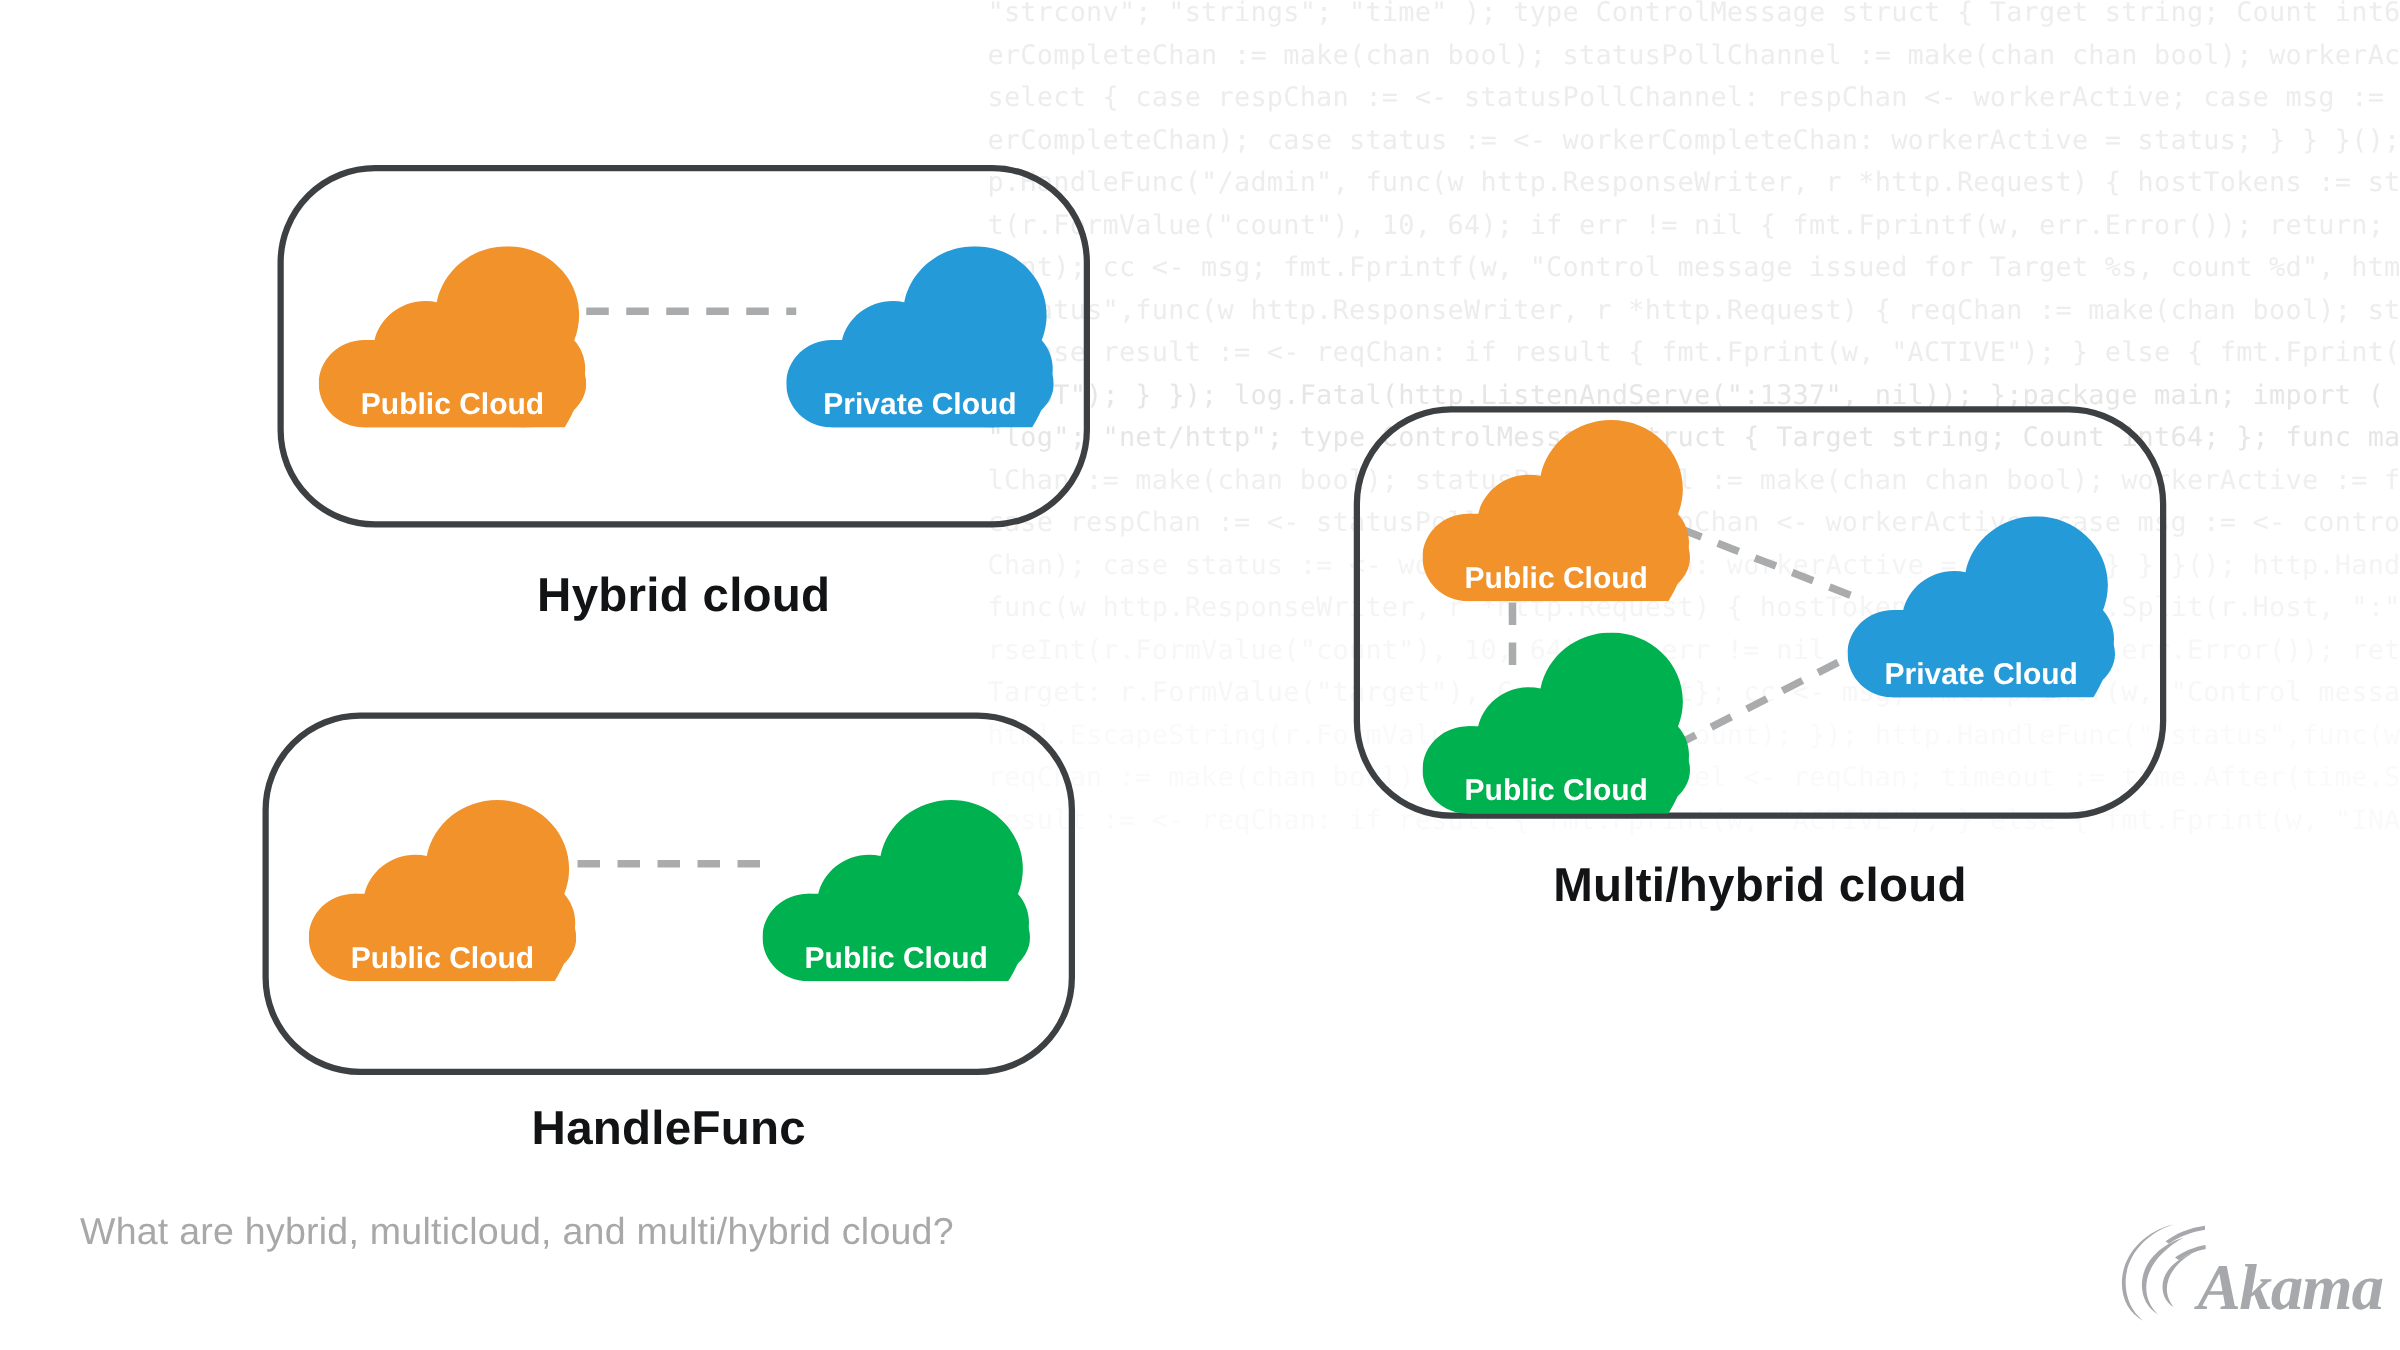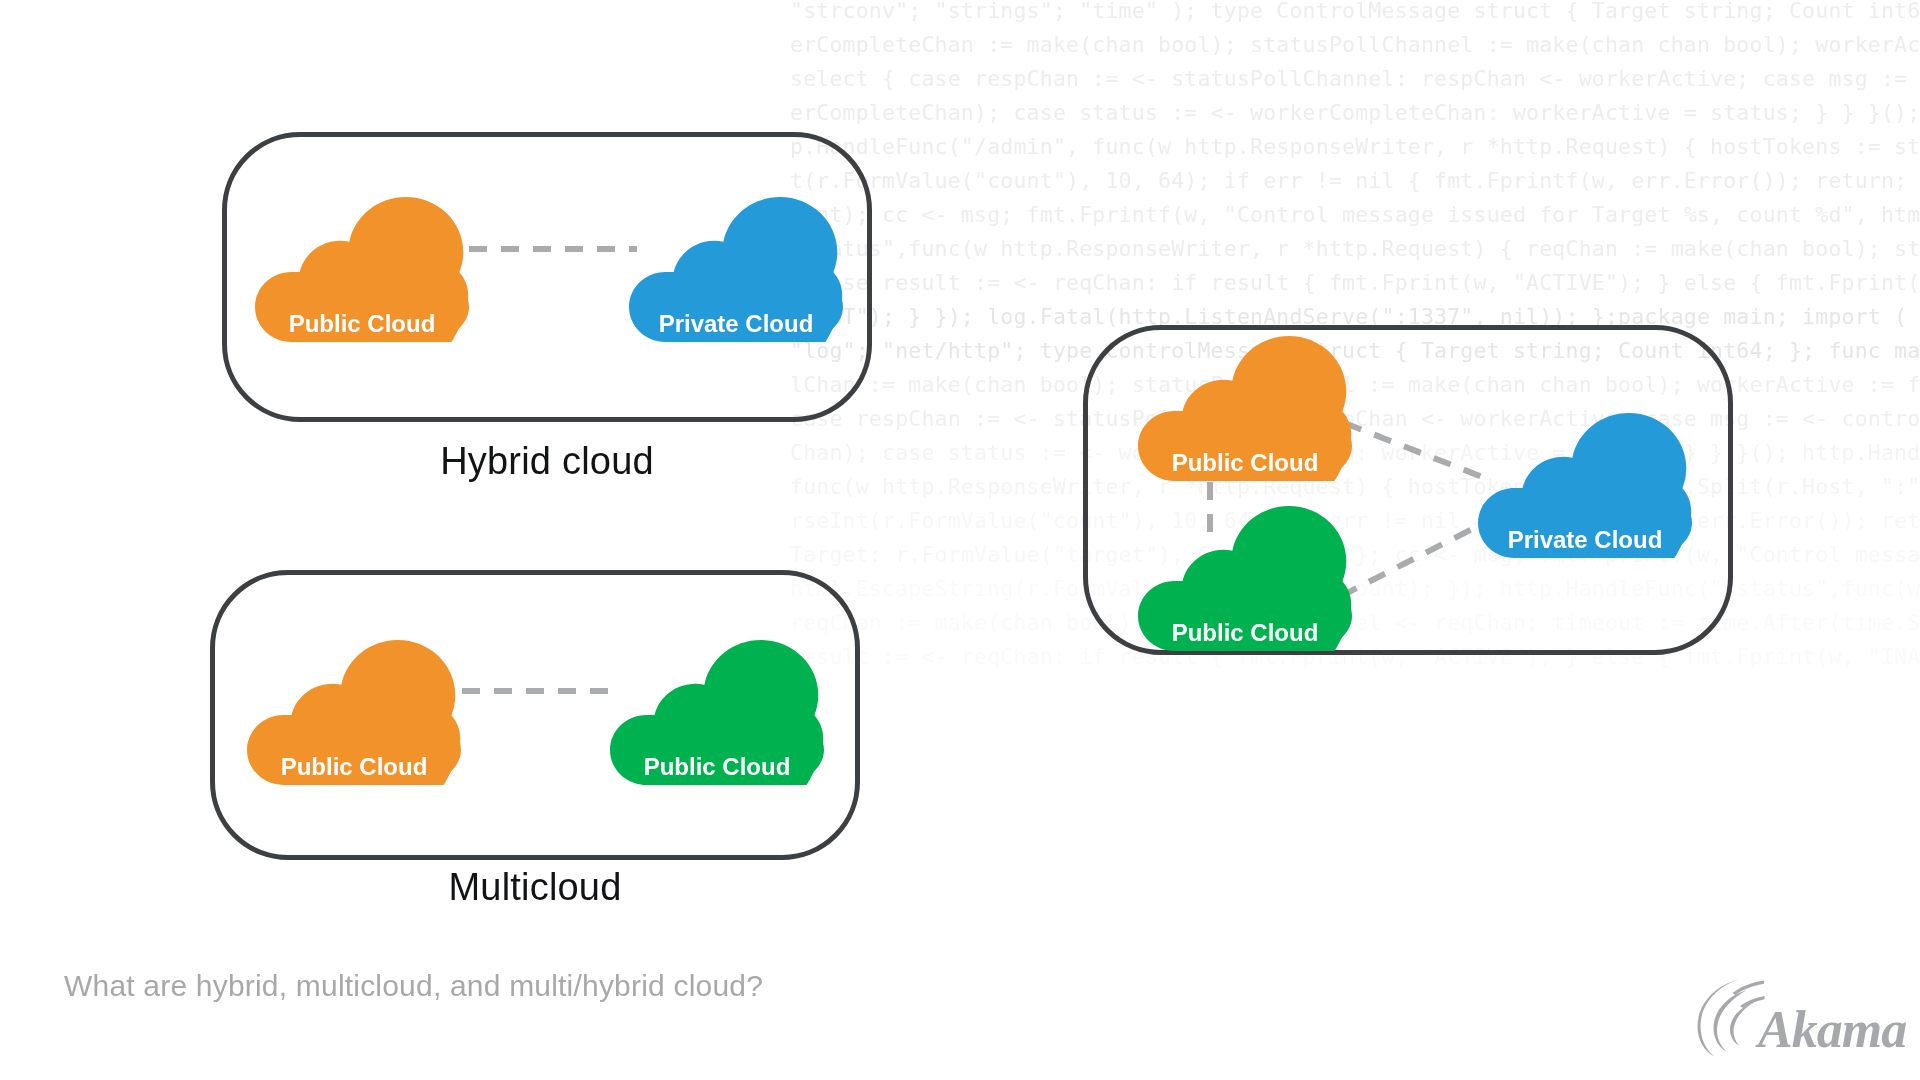--- a/index.html
+++ b/index.html
@@ -77,24 +77,25 @@
     width: 650px;
     height: 330px;
     border-radius: 78px;
   }
 
   .card-caption {
     position: absolute;
     text-align: center;
     color: #111315;
     font-size: 38px;
-    font-weight: 400;
+    font-weight: 700;
     letter-spacing: 0.2px;
     white-space: nowrap;
     z-index: 3;
+    margin-top: 16px;
   }
   #caption-hybrid  { left: 222px; top: 440px; width: 650px; }
   #caption-multicloud { left: 210px; top: 866px; width: 650px; }
   #caption-multihybrid { left: 1083px; top: 672px; width: 650px; }
 
   
   .cloud {
     position: absolute;
     z-index: 4;
   }
@@ -232,21 +233,21 @@
                C39.2,75 41.9,75.3 44.4,75.9 C48.3,57.6 65.2,43.8 85.4,43.8
                C88.5,43.8 91.5,44.1 94.4,44.7 C99.6,18.9 123.1,0 150.9,0
                C182.6,0 208.3,24.6 208.3,55 C208.3,62.1 206.9,68.9 204.4,75.2
                C209.9,81.4 213.2,89.4 213.2,98.1 C213.2,118 197,145 196.5,145 Z" fill="#00B14F"></path>
       <ellipse cx="165" cy="110" rx="49" ry="35" fill="#00B14F"></ellipse>
       <rect x="36" y="75" width="130" height="70" fill="#00B14F"></rect>
     </svg>
     <div class="cloud-label" style="top:77px; font-size:24px;">Public Cloud</div>
   </div>
 
-  <div class="card-caption" id="caption-multicloud">Multicloud</div>
+  <div class="card-caption" id="caption-multicloud">HandleFunc</div>
 
   <div class="card" id="card-multihybrid"></div>
 
   <div class="connector" id="conn-mh" style="left:1100px; top:340px;">
     <svg width="580" height="300" viewBox="0 0 580 300">
       <line x1="155" y1="48" x2="390" y2="140" stroke="#a9abad" stroke-width="6" stroke-dasharray="18 14" stroke-linecap="butt"></line>
       <line x1="155" y1="300" x2="380" y2="185" stroke="#a9abad" stroke-width="6" stroke-dasharray="18 14" stroke-linecap="butt"></line>
       <line x1="110" y1="110" x2="110" y2="195" stroke="#a9abad" stroke-width="6" stroke-dasharray="18 14" stroke-linecap="butt"></line>
     </svg>
   </div>
@@ -283,20 +284,21 @@
                C39.2,75 41.9,75.3 44.4,75.9 C48.3,57.6 65.2,43.8 85.4,43.8
                C88.5,43.8 91.5,44.1 94.4,44.7 C99.6,18.9 123.1,0 150.9,0
                C182.6,0 208.3,24.6 208.3,55 C208.3,62.1 206.9,68.9 204.4,75.2
                C209.9,81.4 213.2,89.4 213.2,98.1 C213.2,118 197,145 196.5,145 Z" fill="#249BD8"></path>
       <ellipse cx="165" cy="110" rx="49" ry="35" fill="#249BD8"></ellipse>
       <rect x="36" y="75" width="130" height="70" fill="#249BD8"></rect>
     </svg>
     <div class="cloud-label" style="top:77px; font-size:24px;">Private Cloud</div>
   </div>
 
+  <div class="card-caption" id="caption-multihybrid">Multi/hybrid cloud</div>
 
   <div id="footer-caption">What are hybrid, multicloud, and multi/hybrid cloud?</div>
 
   <div id="akamai-logo">
     <svg width="215" height="82" viewBox="0 0 215 82" aria-hidden="true">
       <g fill="#a6a8ab">
         <path d="M46.5,4.5 C22.5,10.5 5.5,29.5 5.5,51.5 C5.5,65 12,76 22.5,81.5
                  C13.5,74.5 8.5,63.5 8.5,51 C8.5,30 24,12 46.5,4.5 Z"></path>
         <path d="M55,15 C35,21 21.5,36 21.5,53 C21.5,63.5 26.5,72 34.5,76.5
                  C28.5,71 25,63.5 25,55 C25,39.5 37,25 55,15 Z"></path>

